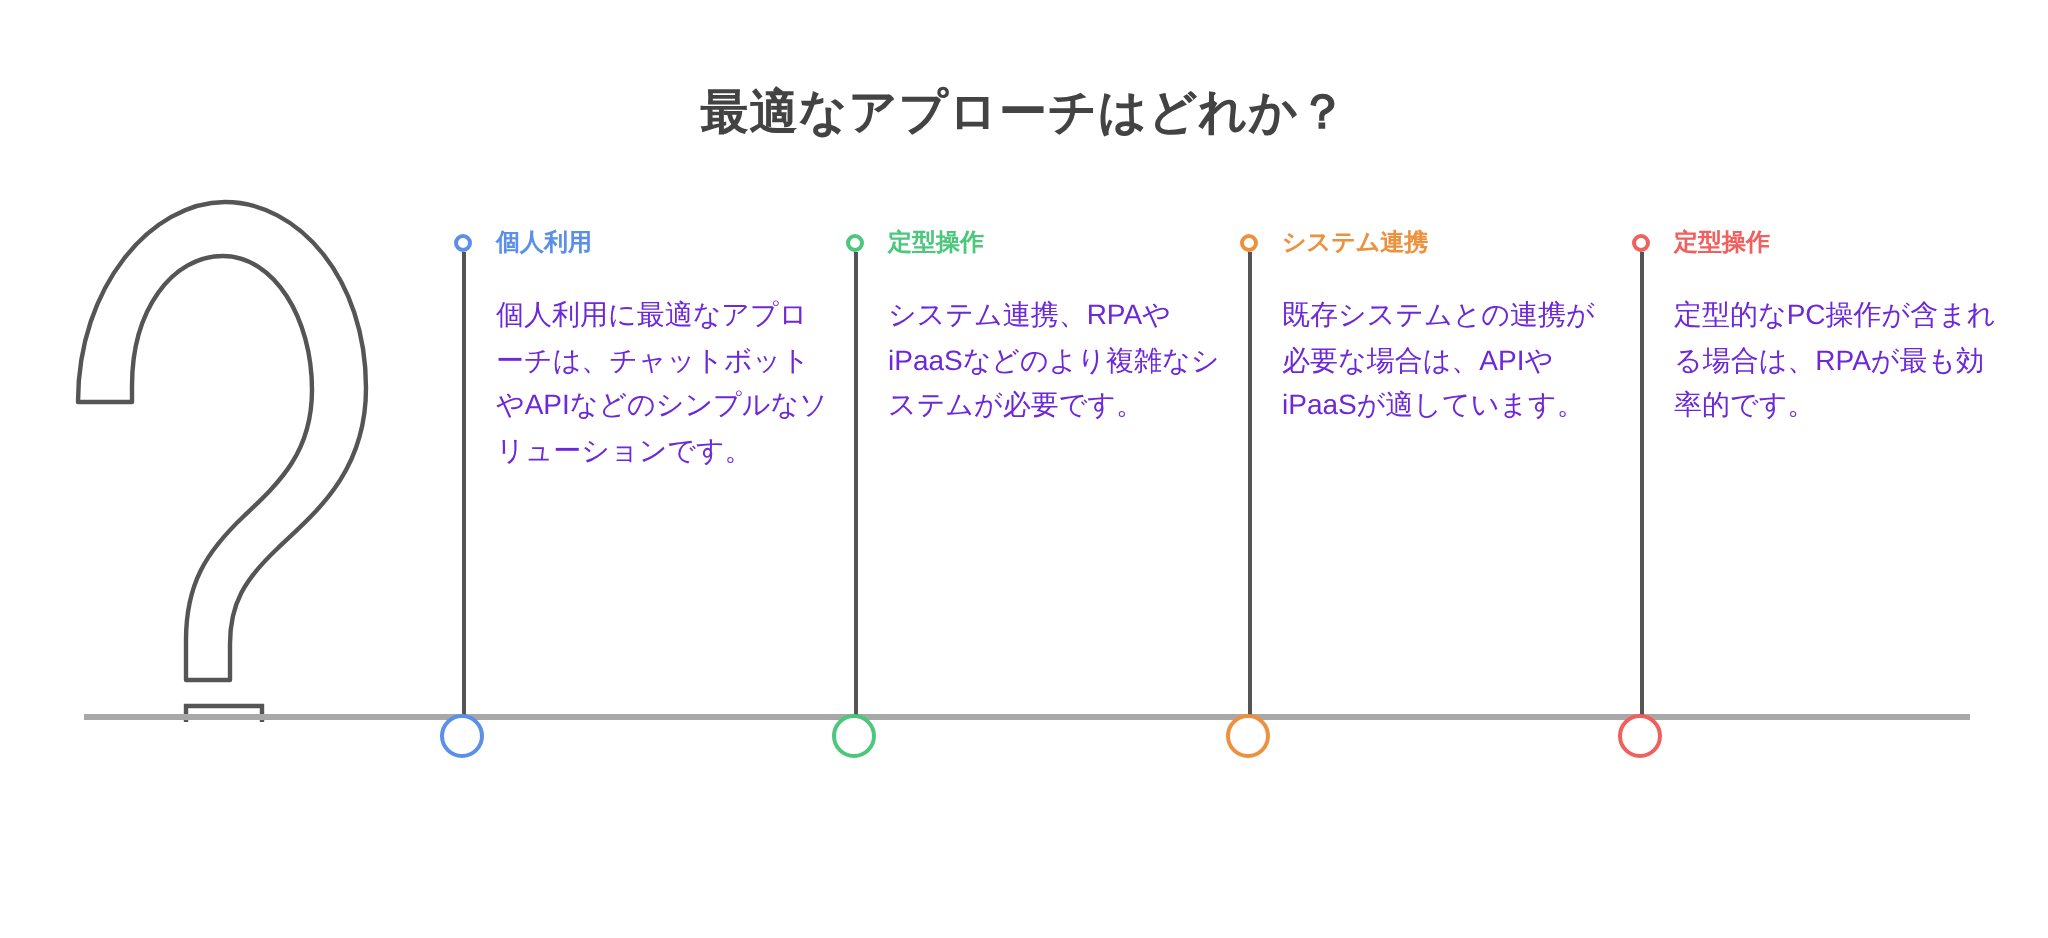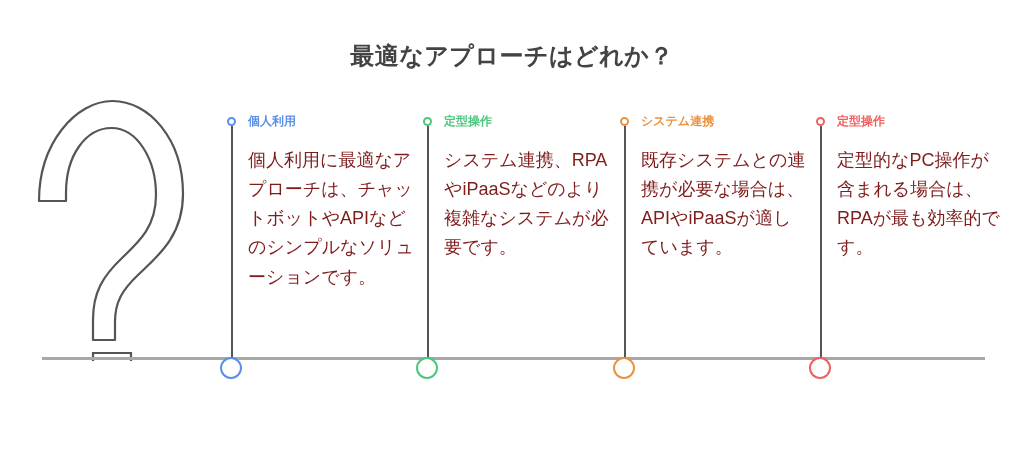--- a/index.html
+++ b/index.html
@@ -98,23 +98,23 @@
     font-size: 12px;
     font-weight: 700;
     color: #5b8fe8;
     white-space: nowrap;
   }
   .col .body {
     position: absolute;
     left: 17px;
     top: 36px;
     width: 166px;
-    font-size: 18px;
+    font-size: 14px;
     line-height: 1.62;
-    color: #7f1d1d;
+    color: #6d28d9;
   }
 </style>
 </head>
 <body style="background: rgb(255, 255, 255);">
 
 <div id="canvas">
 
   <div class="title" style="color: rgb(67, 67, 67);">最適なアプローチはどれか？</div>
 
   <div class="qmark">

